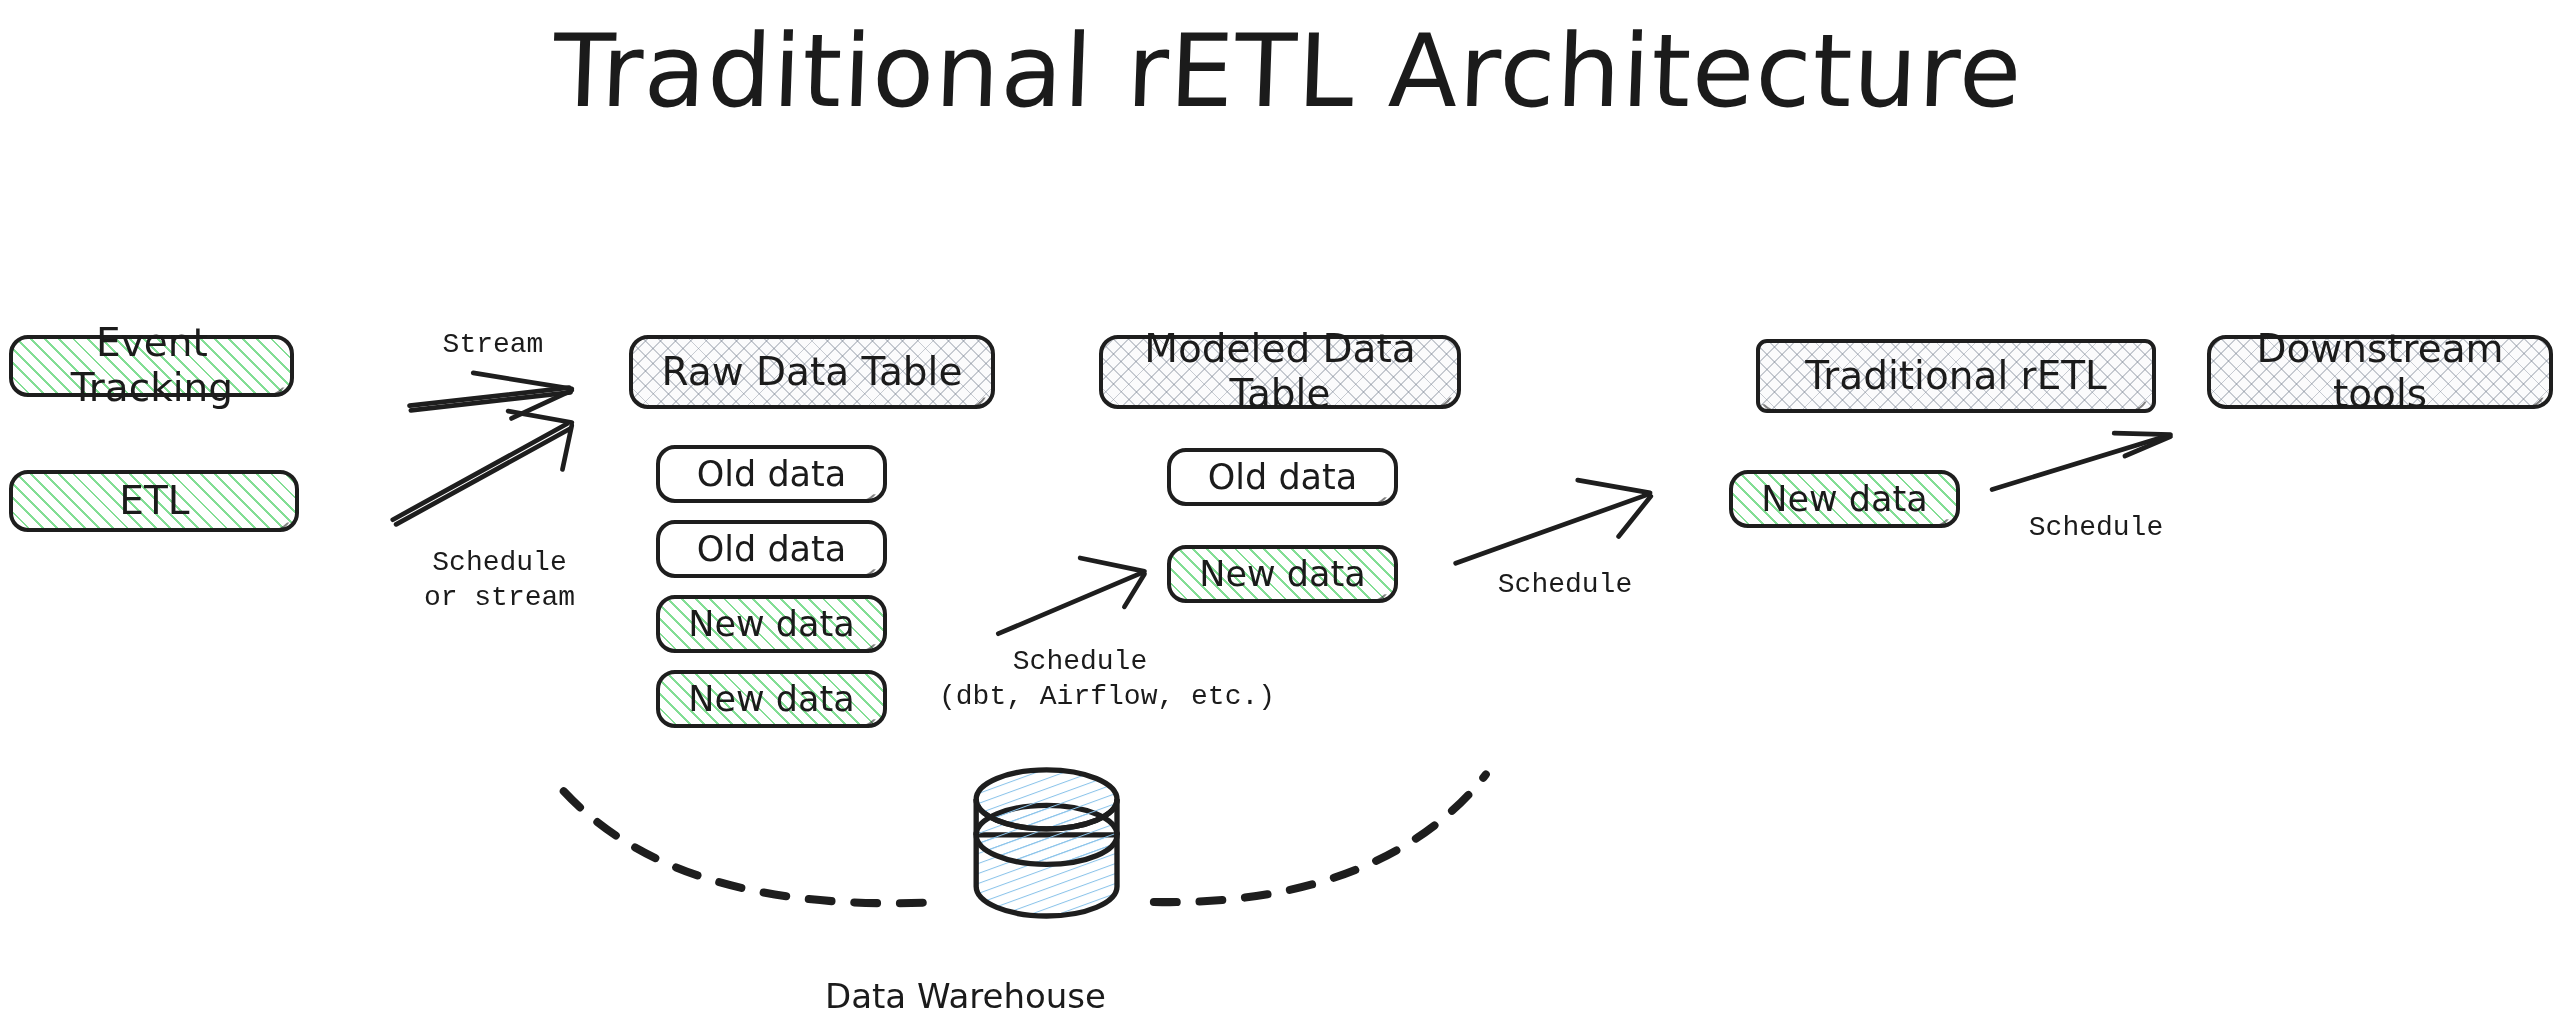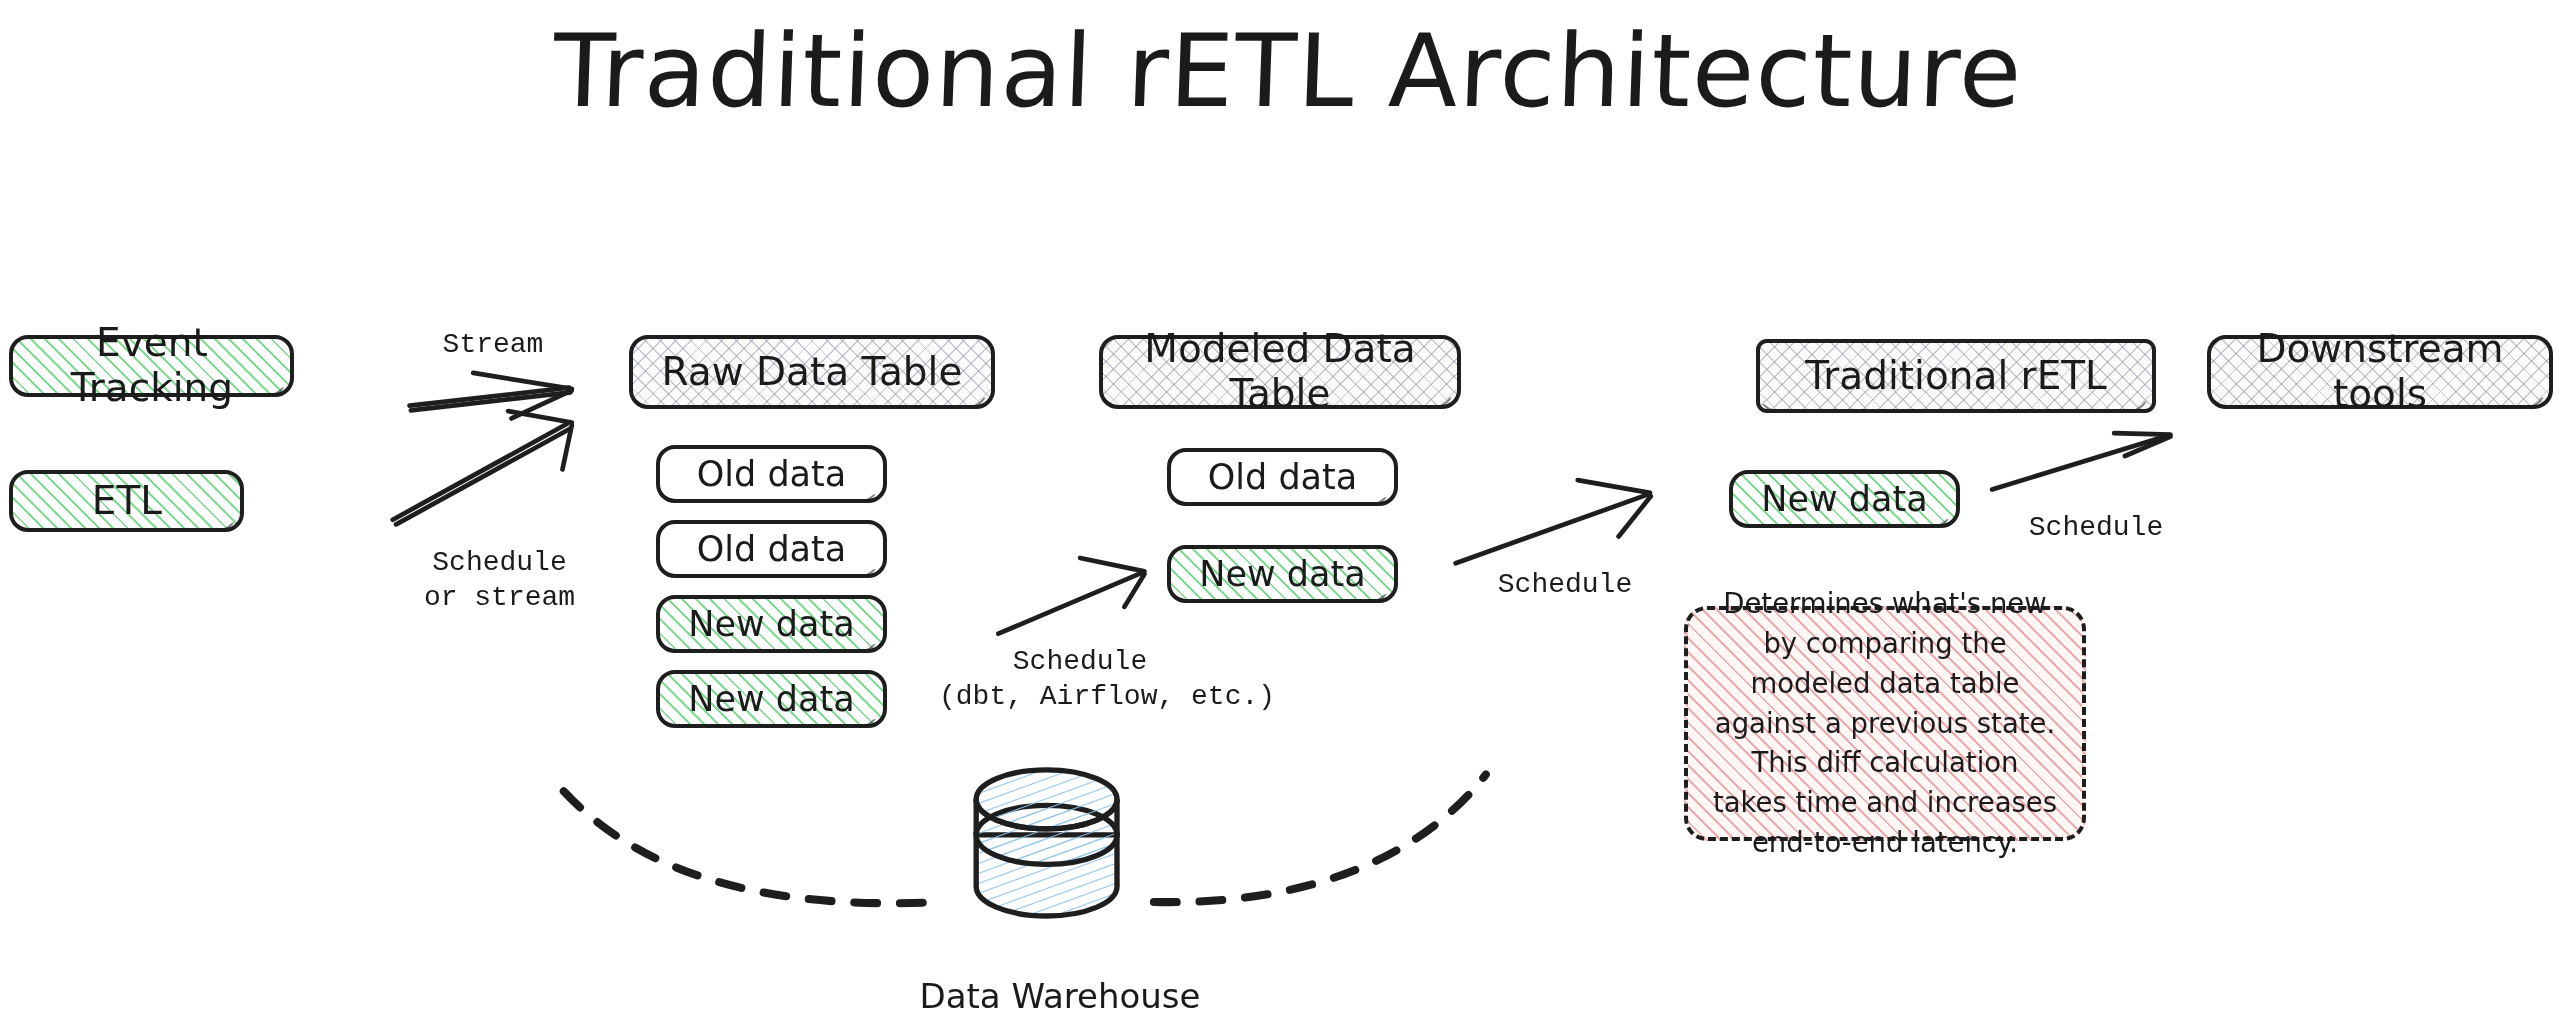--- a/index.html
+++ b/index.html
@@ -120,21 +120,21 @@
     color: #1b1b1b;
     text-align: center;
   }
 
   
   #warehouse-label {
     position: absolute;
     font-family: "DejaVu Sans", sans-serif;
     font-size: 34px;
     color: #1b1b1b;
-    text-align: center;
+    text-align: left;
     white-space: nowrap;
   }
 
   svg.overlay {
     position: absolute;
     left: 0;
     top: 0;
     width: 2576px;
     height: 1026px;
     pointer-events: none;
@@ -144,21 +144,21 @@
 <body>
 
 <div id="canvas">
 
   <div id="page-title">Traditional rETL Architecture</div>
 
   <div class="node hatch-green t-source" style="left:9.4px; top:335px; width:285px; height:62px;justify-content:flex-end;">
     <span>Event Tracking</span>
   </div>
 
-  <div class="node hatch-green t-source" style="left:9.4px; top:470px; width:235px; height:62px;">
+  <div class="node hatch-green t-source" style="left:9.4px; top:470px; width:290px; height:62px;">
     <span>ETL</span>
   </div>
 
   <div class="node hatch-grey t-stage" style="left:629px; top:335px; width:366px; height:74px;">
     <span>Raw Data Table</span>
   </div>
 
   <div class="node plain t-row" style="left:656px; top:445px; width:231px; height:58px;">
     <span>Old data</span>
   </div>
@@ -192,23 +192,20 @@
   </div>
 
   <div class="node hatch-green t-row" style="left:1729px; top:470px; width:231px; height:58px;">
     <span>New data</span>
   </div>
 
   <div class="node hatch-grey t-stage" style="left:2207px; top:335px; width:346px; height:74px;">
     <span>Downstream tools</span>
   </div>
 
-  <div id="annotation" class="hatch-red" style="left:1684px; top:606px; width:402px; height:235px;">
-    <span>Determines what's new by comparing the modeled data table against a previous state. This diff calculation takes time and increases end-to-end latency.</span>
-  </div>
 
   <div class="edge-label" style="left:416px; top:327px; width:154px;">Stream</div>
 
   <div class="edge-label" style="left:409px; top:545px; width:181px;">Schedule
 or stream</div>
 
   <div class="edge-label" style="left:939px; top:644px; width:282px;">Schedule
 (dbt, Airflow, etc.)</div>
 
   <div class="edge-label" style="left:1488px; top:567px; width:154px;">Schedule</div>

